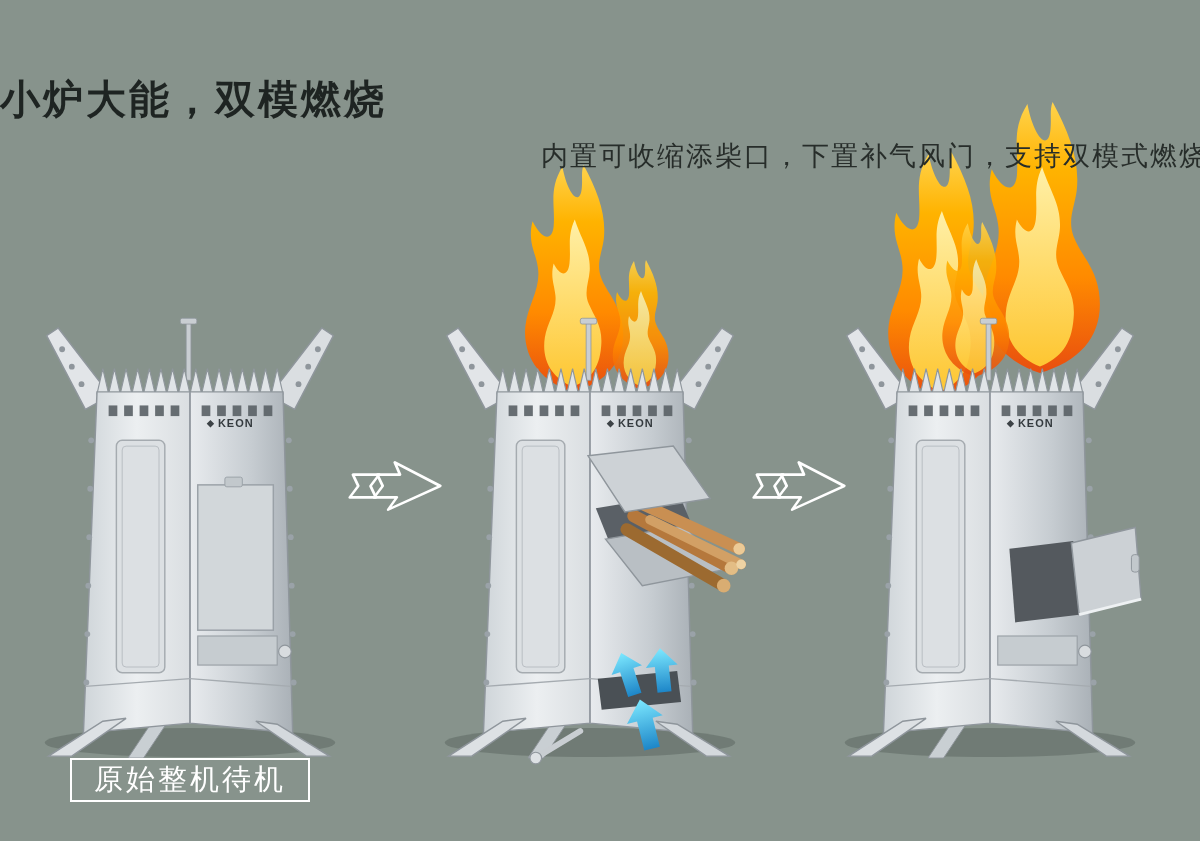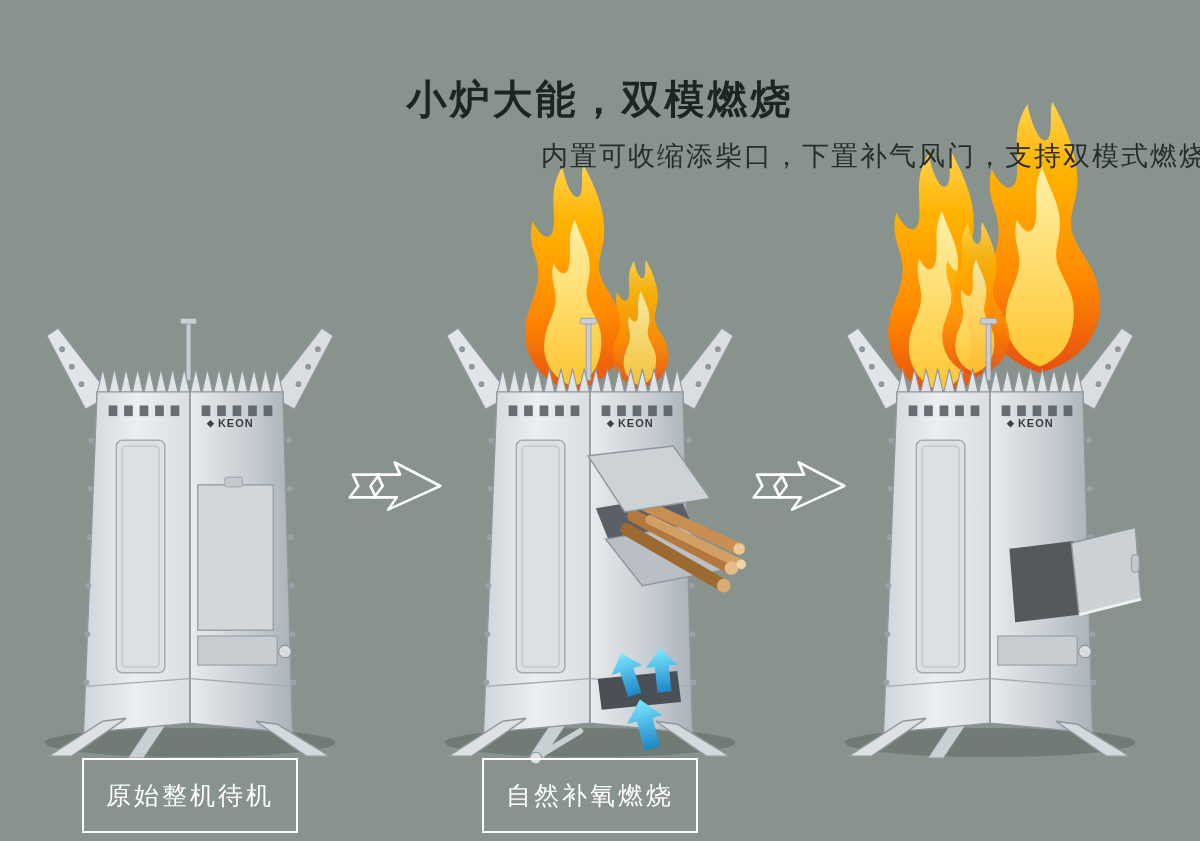--- a/index.html
+++ b/index.html
@@ -1,33 +1,33 @@
 <!DOCTYPE html>
 <html><head>
 <meta charset="utf-8">
 <style>
   html,body{margin:0;padding:0;}
   body{width:1200px;height:841px;font-family:"Liberation Sans", sans-serif;}
   #root{position:relative;width:1200px;height:841px;background:#87938c;overflow:hidden;}
   svg{overflow:visible;display:block;}
   .abs{position:absolute;}
-  .title{position:absolute;top:72px;left:0;width:100%;text-align:center;
+  .title{position:absolute;top:72px;left:0;width:100%;
          font-size:40px;font-weight:bold;color:#1e2422;letter-spacing:3px;z-index:4;}
   .subtitle{position:absolute;top:138px;left:8px;width:100%;text-align:right;
          font-size:27px;color:#272d2a;letter-spacing:2px;z-index:4;}
   .flame{z-index:1;}
   .stove{z-index:2;}
   .arrow{z-index:2;}
   .air{z-index:3;}
   .brand{position:absolute;z-index:3;display:flex;align-items:center;gap:3px;
          font-size:11px;font-weight:bold;color:#343a3e;letter-spacing:1px;}
   .brand .bicon{font-size:9px;color:#3c4246;line-height:1;}
   .label-box{position:absolute;transform:translateX(-50%);z-index:5;
-         border:2px solid #ffffff;color:#ffffff;font-size:25px;letter-spacing:3px;
-         padding:19px 22px;white-space:nowrap;}
+         border:2px solid #ffffff;color:#ffffff;font-size:29px;letter-spacing:3px;
+         padding:0 22px;white-space:nowrap;}
 </style>
 </head>
 <body>
 
 <div id="root" style="background: rgb(135, 147, 140);">
 
   <svg width="0" height="0" style="position:absolute" aria-hidden="true">
     <defs>
       <linearGradient id="metalFaceL" x1="0" y1="0" x2="1" y2="0">
         <stop offset="0" stop-color="#cfd5d9"></stop>
@@ -207,15 +207,14 @@
   <span class="brand" style="left:607px;top:417px;">
     <span class="bicon">◆</span>
     <span>KEON</span>
   </span>
   <span class="brand" style="left:1007px;top:417px;">
     <span class="bicon">◆</span>
     <span>KEON</span>
   </span>
 
   <div class="label-box" style="left:190px;top:758px;">原始整机待机</div>
-  <div class="label-box" style="left:590px;top:758px;">自然补氧燃烧</div>
 
 </div>
 
 </body></html>

